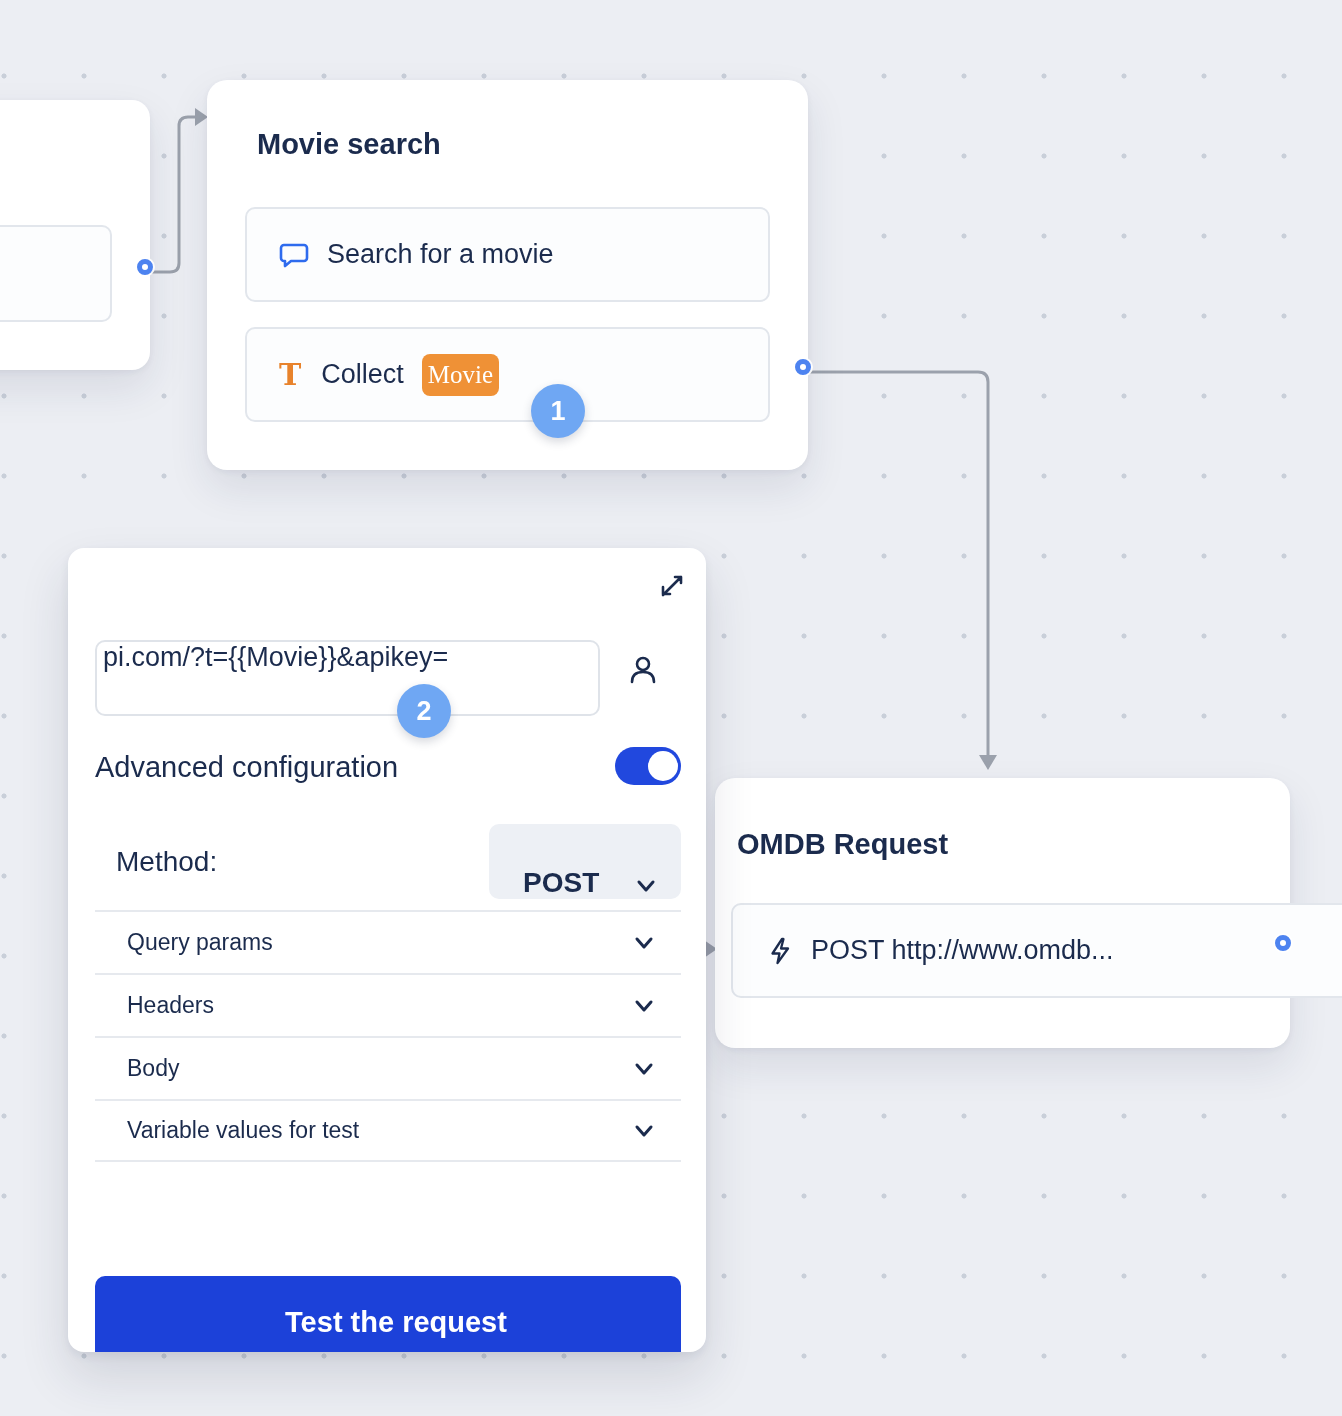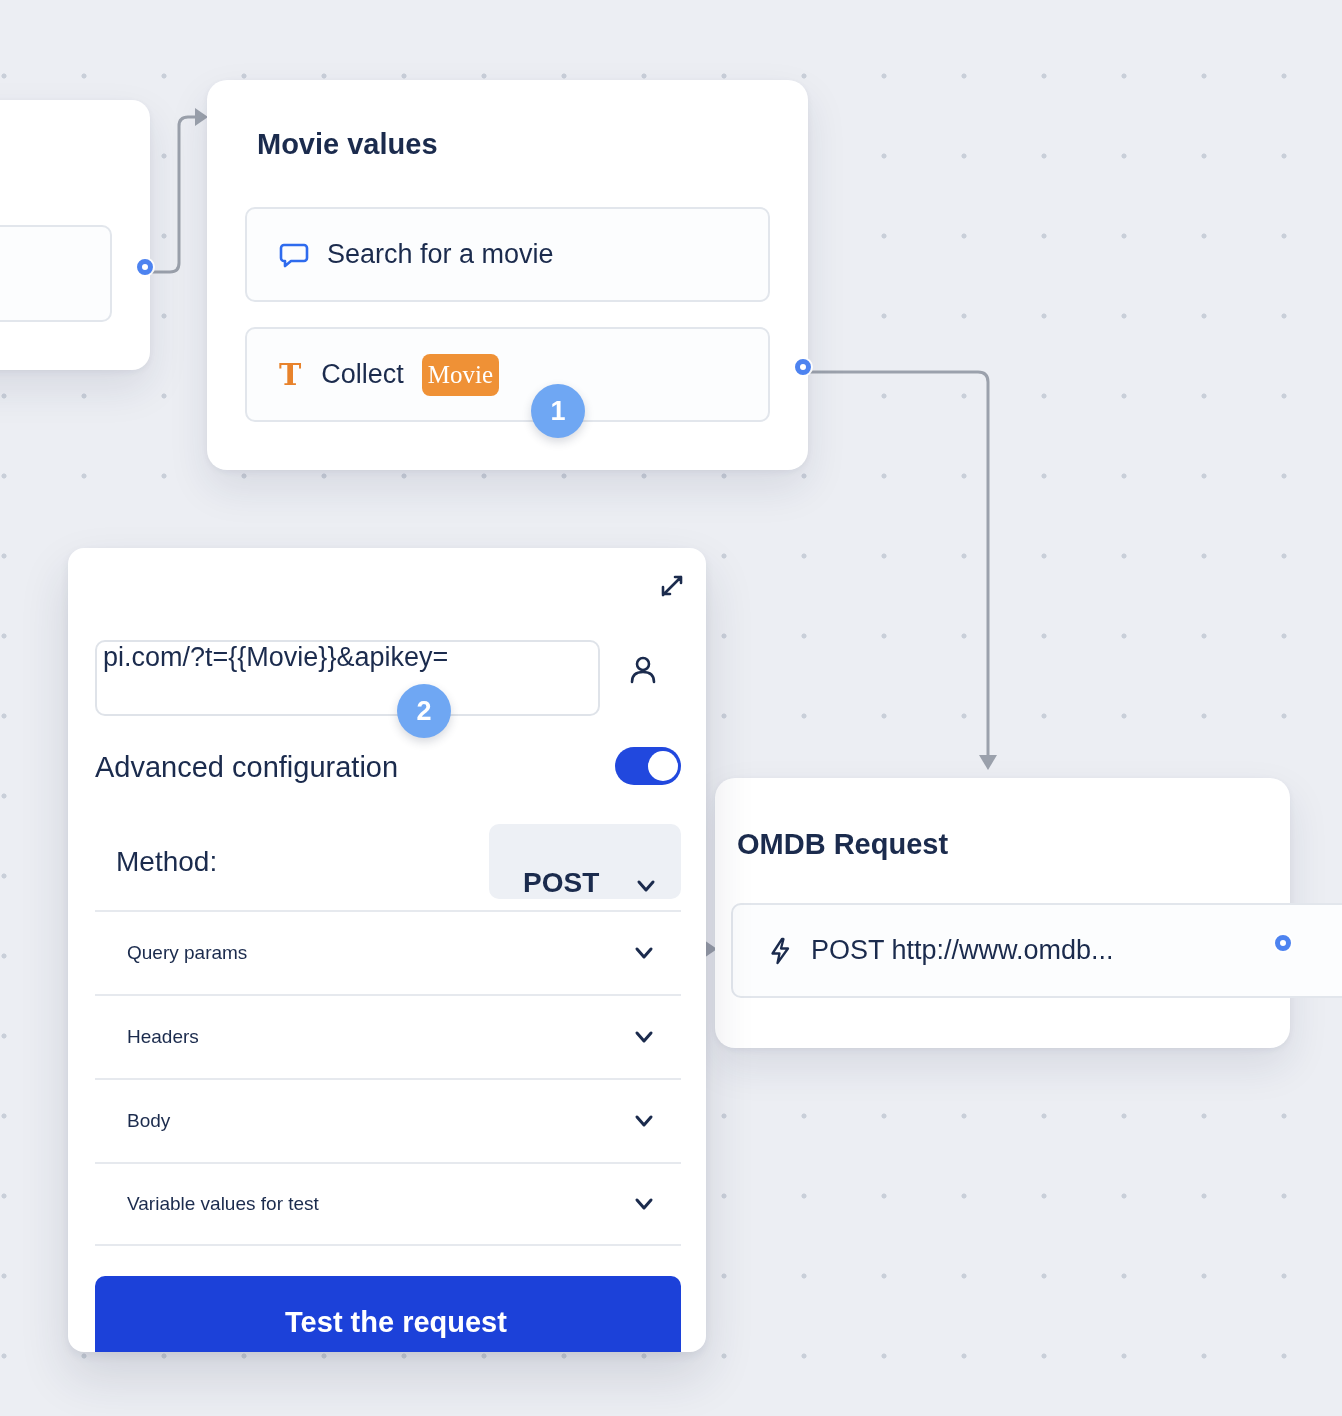--- a/index.html
+++ b/index.html
@@ -137,25 +137,25 @@
     background: #EDF0F5; border: none; border-radius: 10px; cursor: pointer;
     display: flex; align-items: flex-end; justify-content: space-between;
     padding: 0 22px 0 34px;
     font-family: "Liberation Sans", sans-serif;
     font-size: 28px; font-weight: 700; color: #1B2B4D;
   }
   .sections {
     position: absolute; left: 27px; top: 362px; width: 586px;
   }
   .section-row {
-    height: 84px;
+    height: 63px;
     border-top: 2px solid #E6E9EE;
     display: flex; align-items: center; justify-content: space-between;
     padding: 0 24px 0 32px;
-    font-size: 19px; color: #1B2B4D;
+    font-size: 23px; color: #1B2B4D;
     cursor: pointer;
   }
   .section-row:last-child { border-bottom: 2px solid #E6E9EE; }
   .test-btn {
     position: absolute; left: 27px; top: 728px;
     width: 586px; height: 92px;
     background: #1C41D9; color: #ffffff;
     border: none; border-radius: 10px; cursor: pointer;
     font-family: "Liberation Sans", sans-serif;
     font-size: 29px; font-weight: 700; padding-left: 16px;
@@ -178,21 +178,21 @@
 
     <polygon points="704,940 704,958 717,949" fill="#9BA1AC"></polygon>
   </svg>
 
   <div class="card" style="left:-62px; top:100px; width:212px; height:270px; border-radius:18px;">
     <div class="node-row" style="left:22px; top:125px; width:152px; height:97px;"></div>
   </div>
   <div class="port" style="left:137px; top:259px;"></div>
 
   <div class="card" style="left:207px; top:80px; width:601px; height:390px;">
-    <div class="card-title" style="position:absolute; left:50px; top:48px;">Movie values</div>
+    <div class="card-title" style="position:absolute; left:50px; top:48px;">Movie search</div>
 
     <div class="node-row" style="left:38px; top:127px; width:525px; height:95px;">
       <svg class="icon-24" viewBox="0 0 30 30">
         <path d="M5 5 h20 a3 3 0 0 1 3 3 v10 a3 3 0 0 1 -3 3 h-13 l-6 5 v-5 h-1 a3 3 0 0 1 -3 -3 v-10 a3 3 0 0 1 3 -3 z" fill="none" stroke="#2E6BEE" stroke-width="2.6" stroke-linejoin="round"></path>
       </svg>
       <span>Search for a movie</span>
     </div>
 
     <div class="node-row" style="left:38px; top:247px; width:525px; height:95px;">
       <span class="t-icon">T</span>

